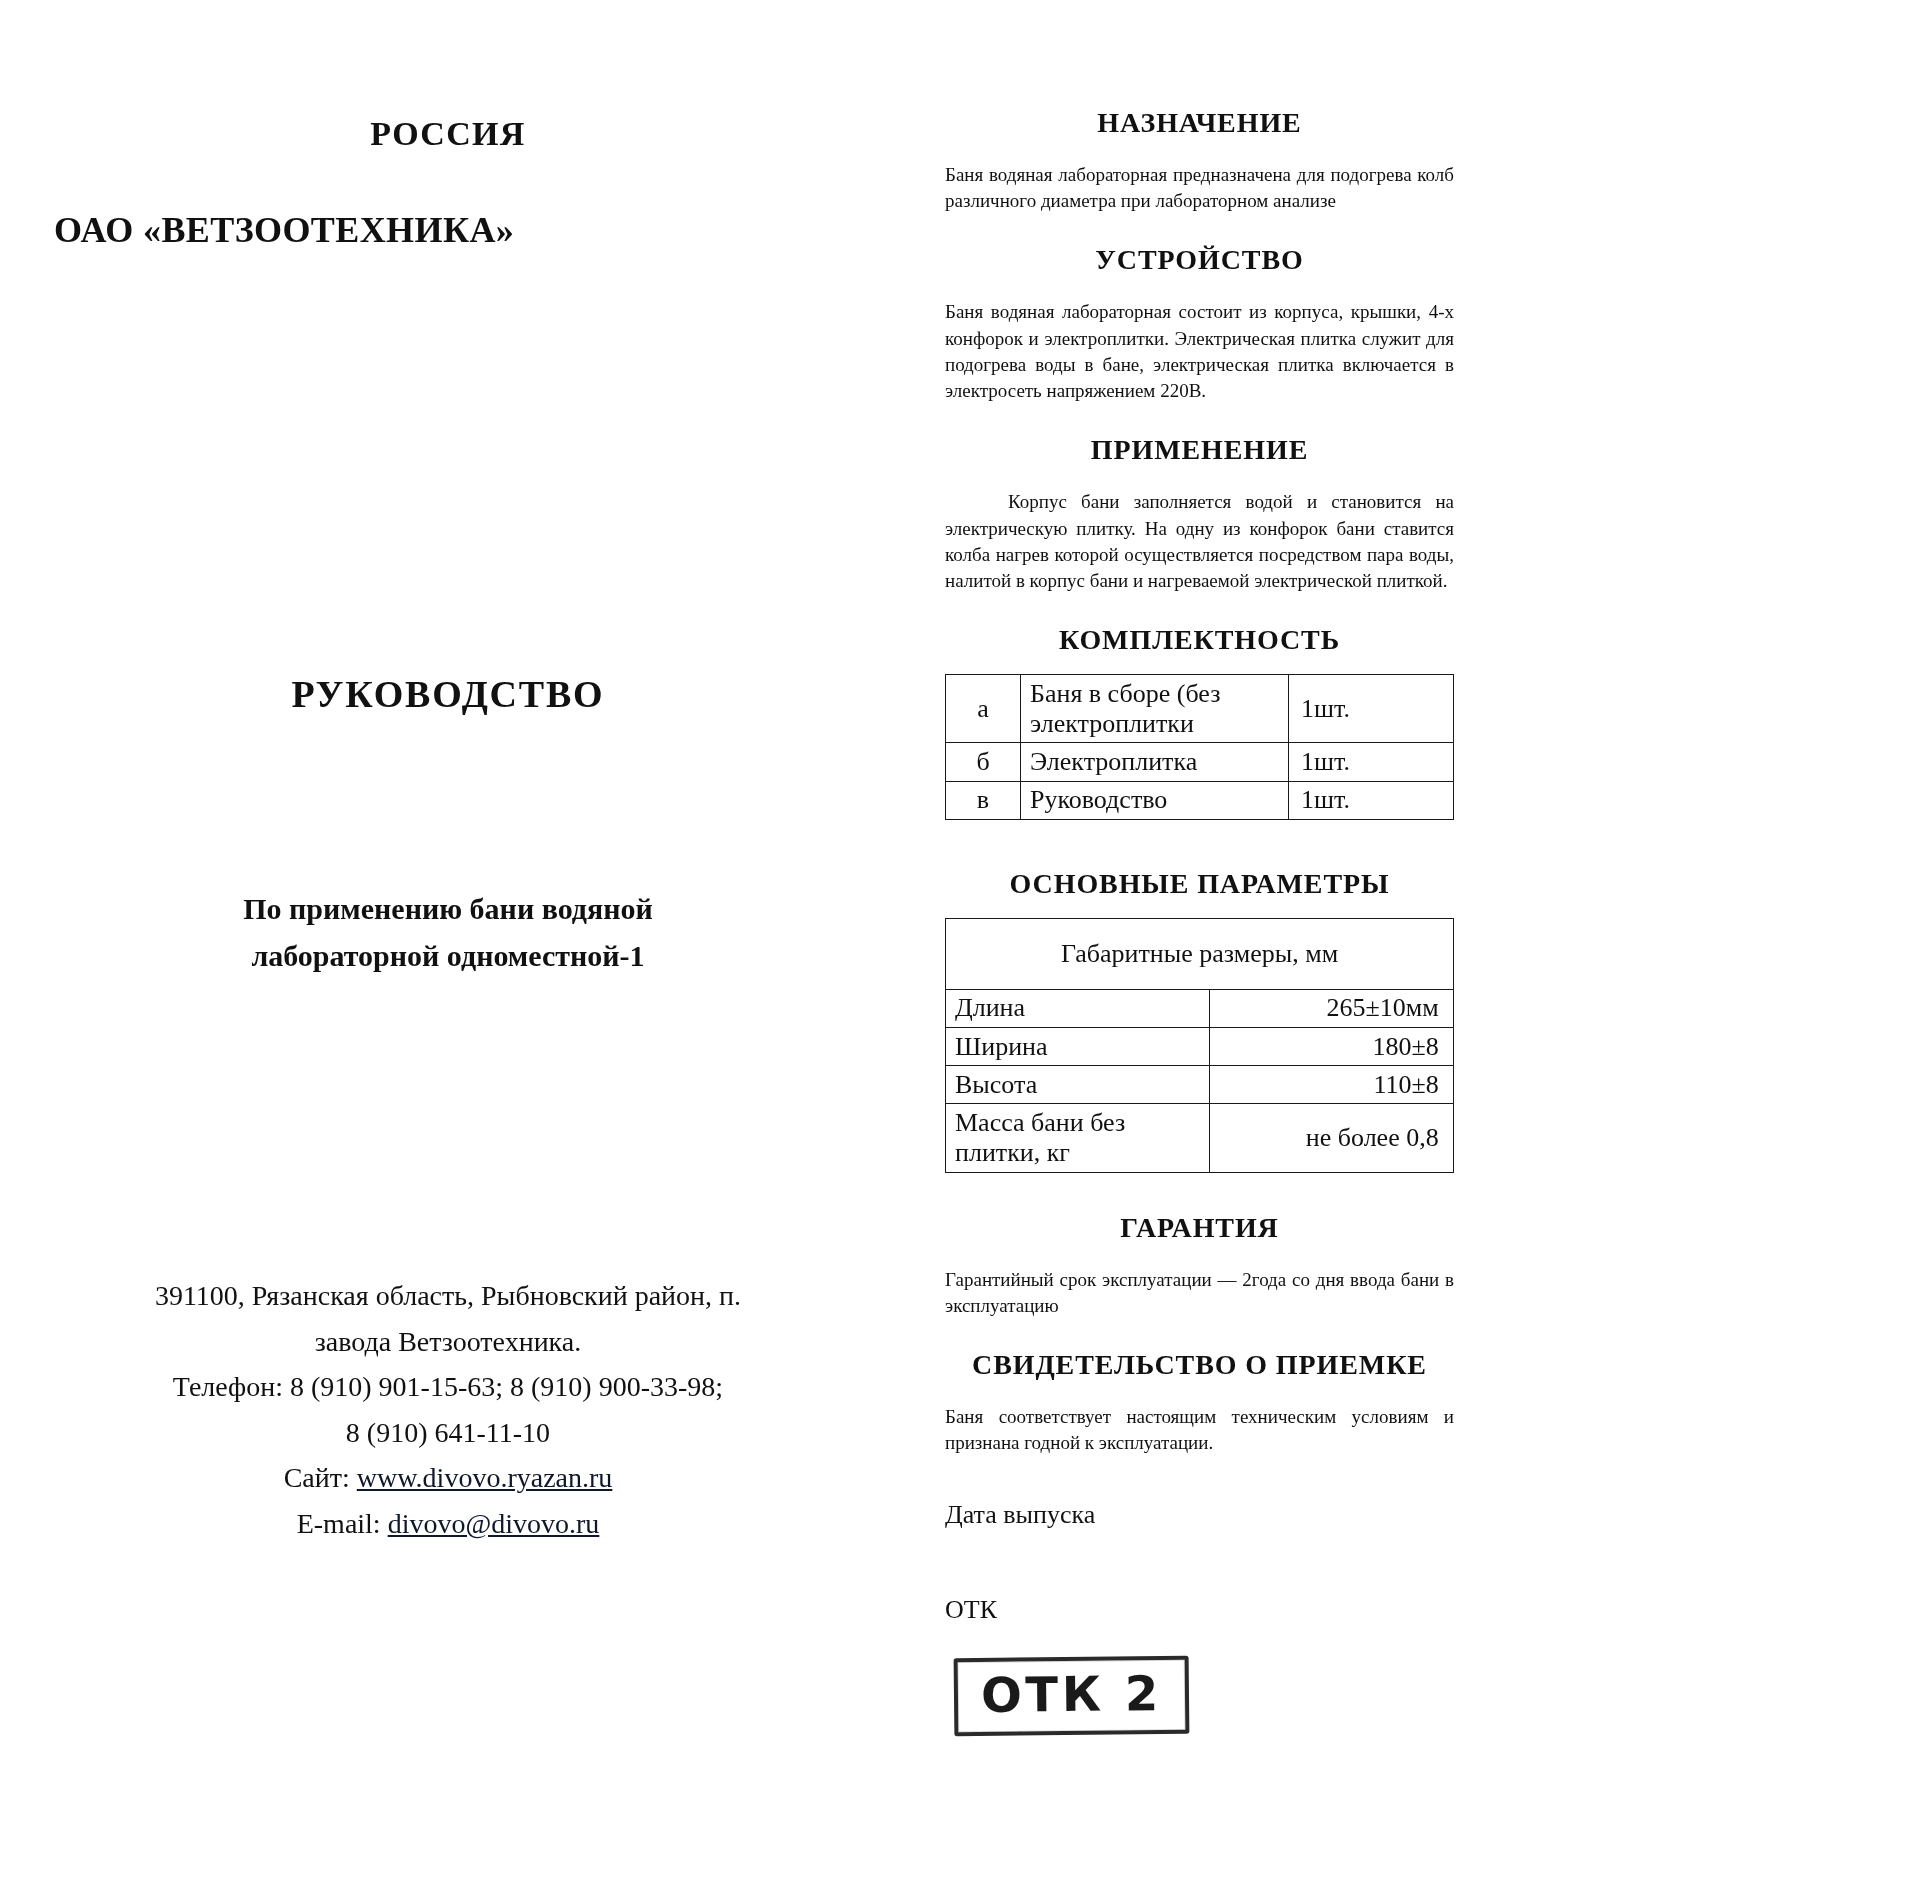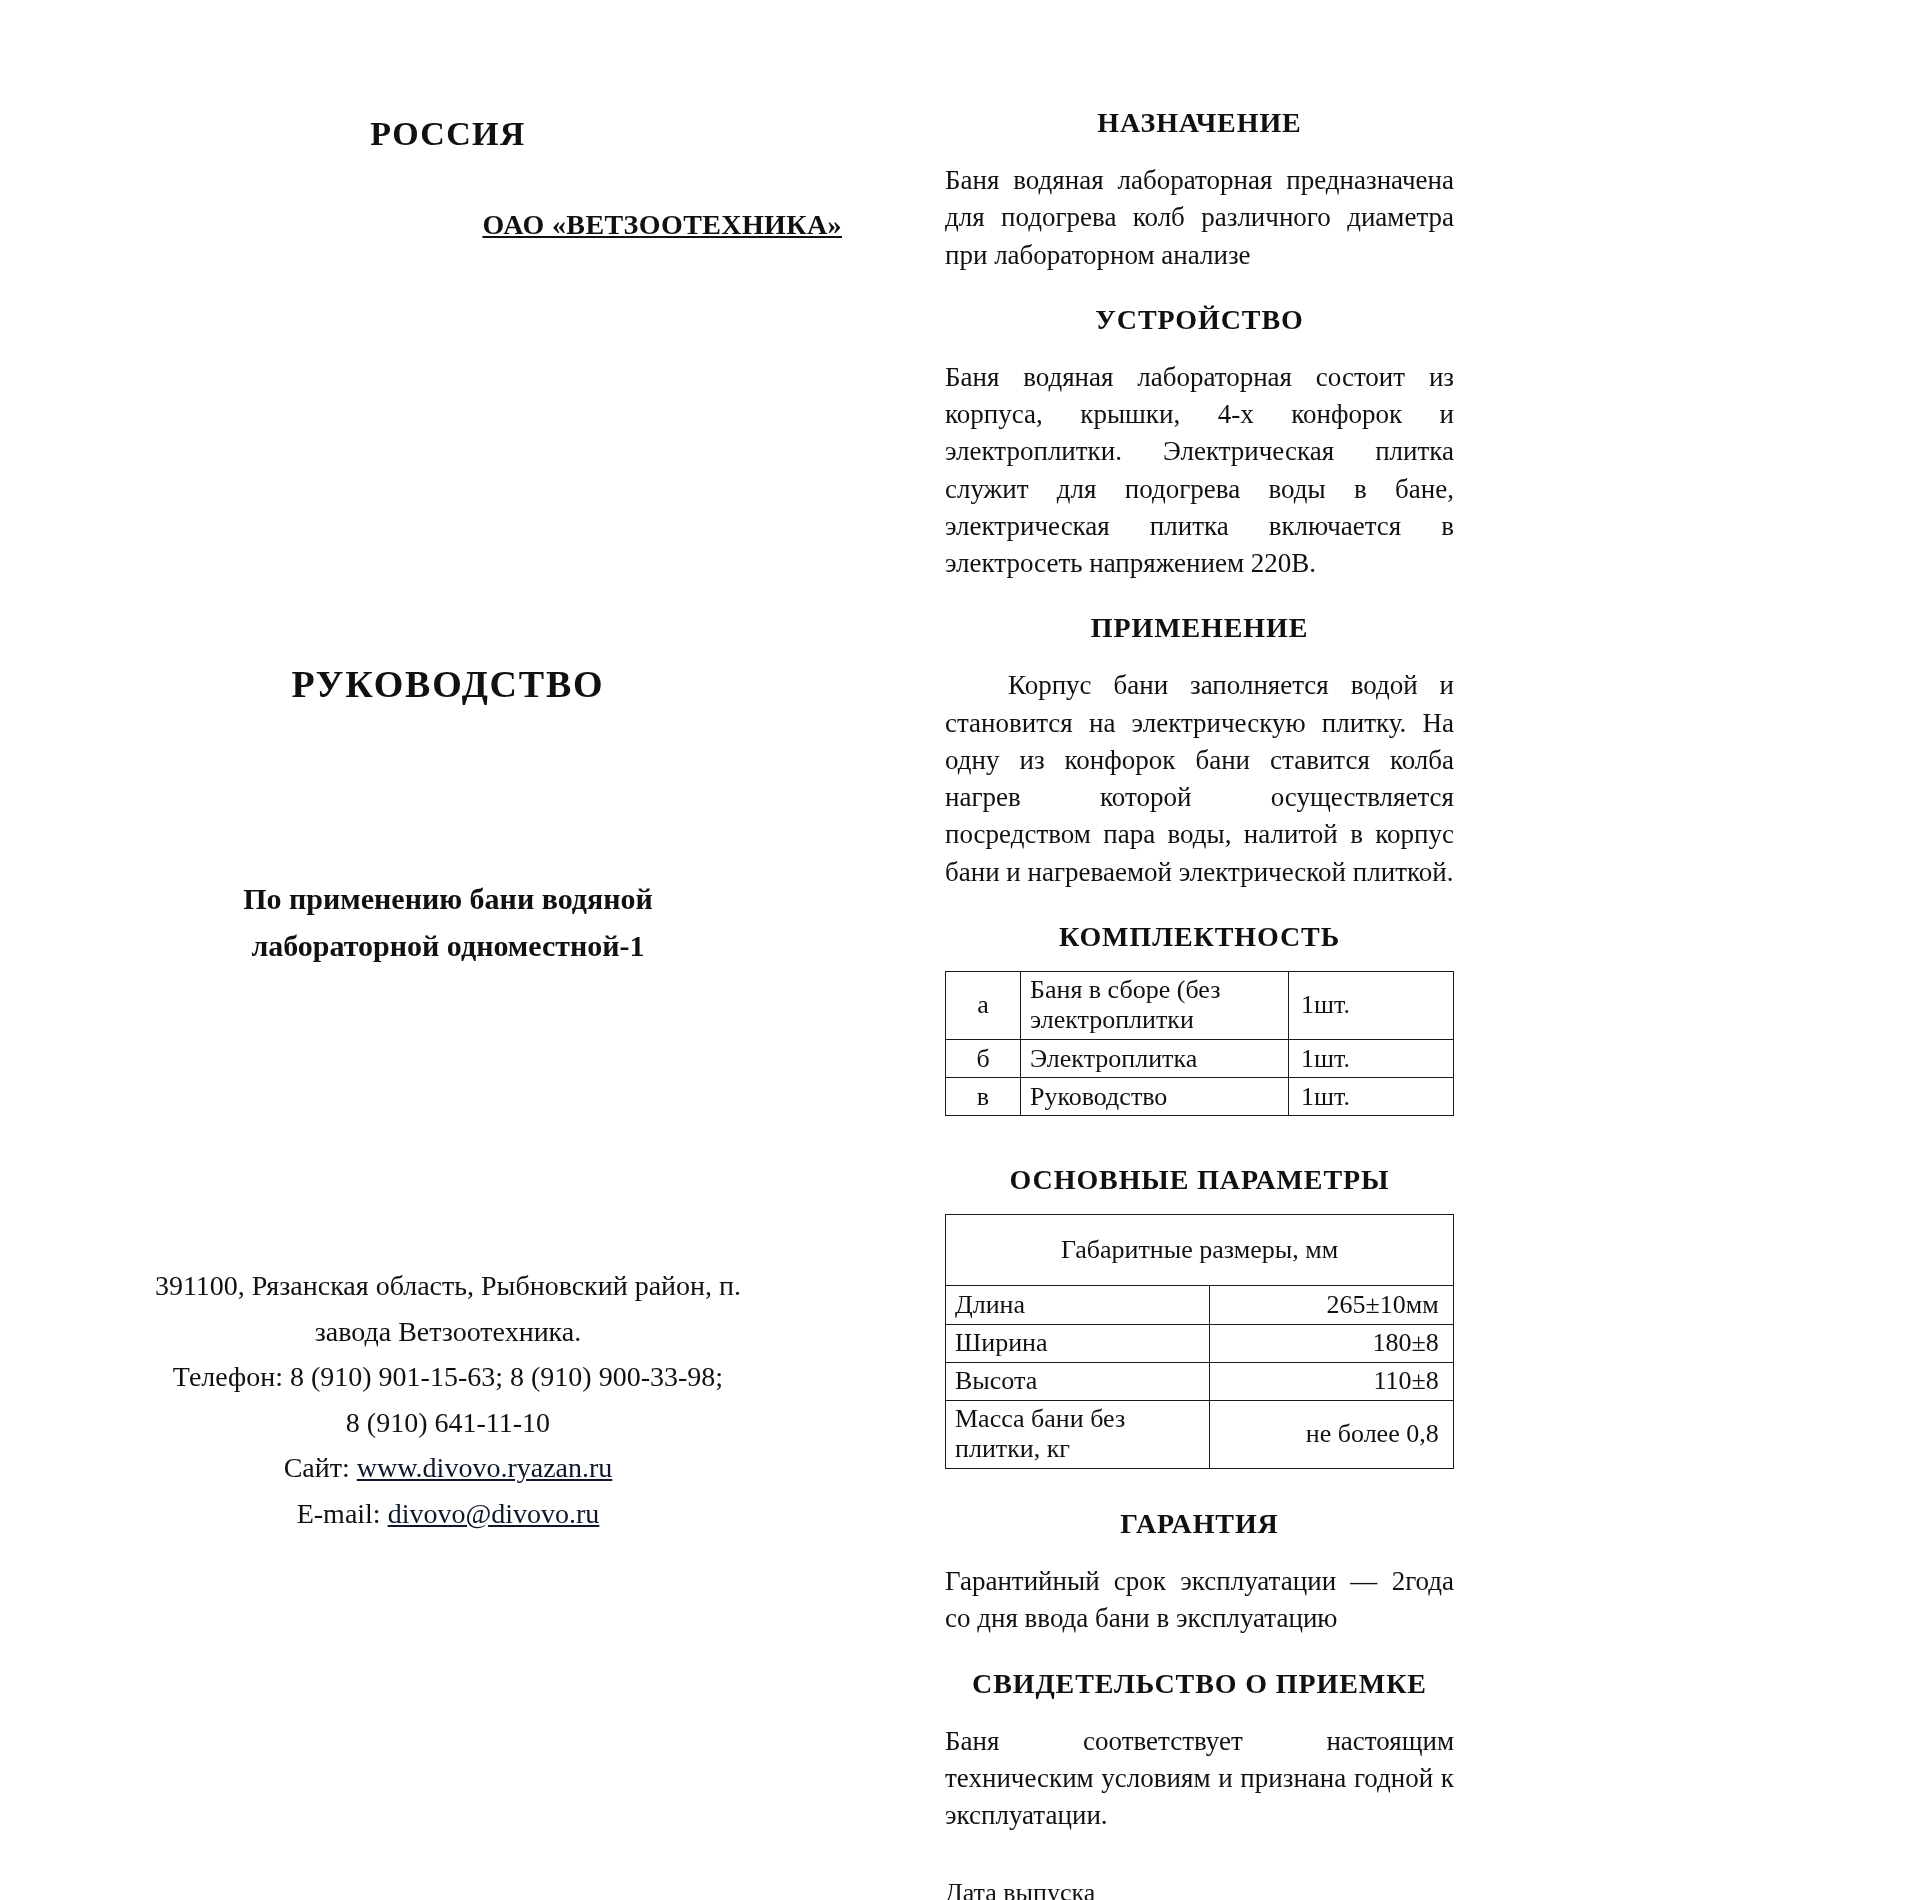--- a/index.html
+++ b/index.html
@@ -44,26 +44,25 @@
 
   
   .lc-country {
     text-align: center;
     font-weight: bold;
     font-size: 34px;
     letter-spacing: 1.3px;
     margin-top: 16px;
   }
   .lc-company {
-    text-align: right;
-    font-weight: bold;
-    font-size: 28px;
+    text-align: left;
+    font-weight: bold;
+    font-size: 36px;
     margin-top: 56px;
     letter-spacing: 0.4px;
-    text-decoration: underline;
   }
   .lc-manual {
     text-align: center;
     font-weight: bold;
     font-size: 38px;
     letter-spacing: 1.8px;
     margin-top: 421px;
   }
   .lc-subtitle {
     text-align: center;
@@ -92,21 +91,21 @@
   
   .sec-head {
     text-align: center;
     font-weight: bold;
     font-size: 28px;
     letter-spacing: 0.9px;
     margin: 0 0 23px 0;
   }
   .sec-head.tight { margin-bottom: 18px; }
   .para {
-    font-size: 27px;
+    font-size: 19px;
     line-height: 1.38;
     text-align: justify;
     margin: 0 0 30px 0;
   }
   .para.ind { text-indent: 63px; }
   .gap-lg { height: 39px; }
 
   
   table.doc {
     border-collapse: collapse;

